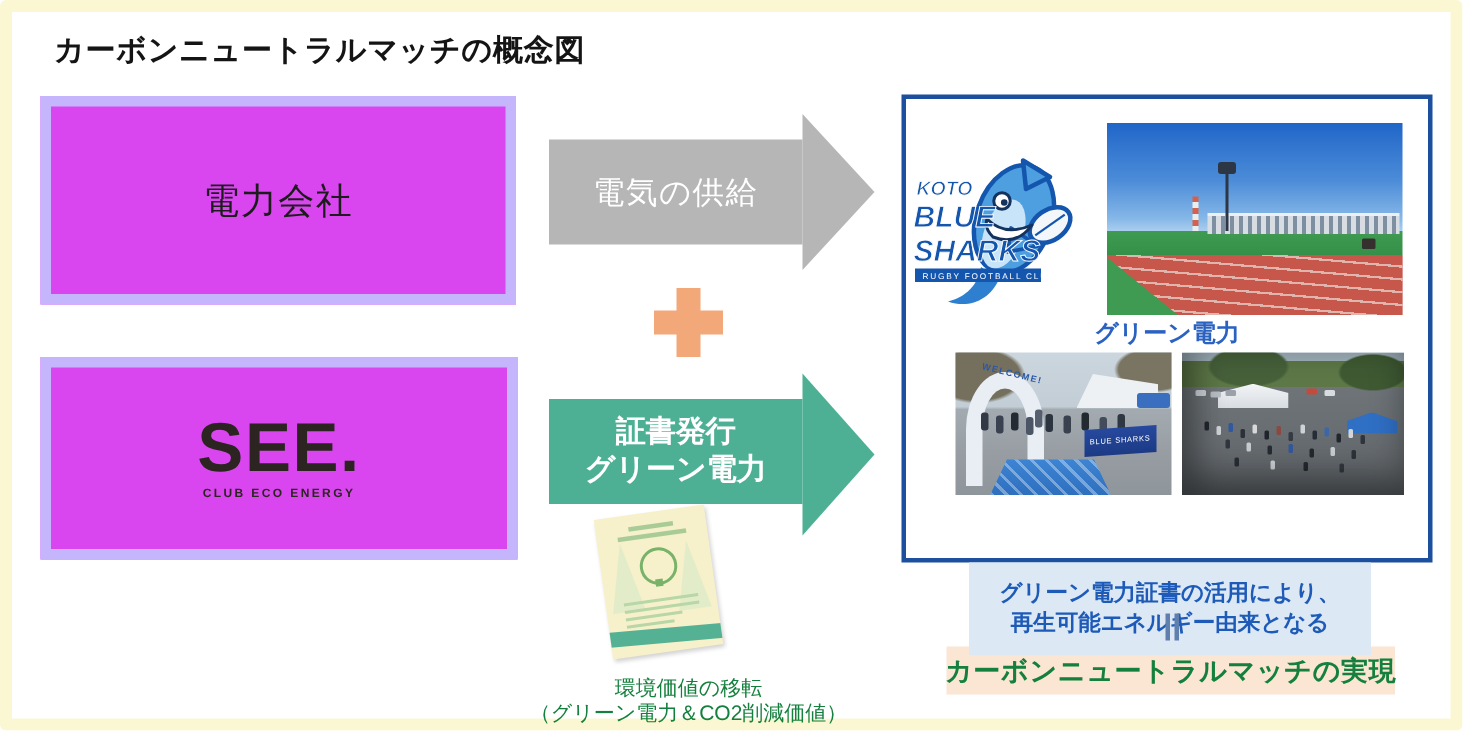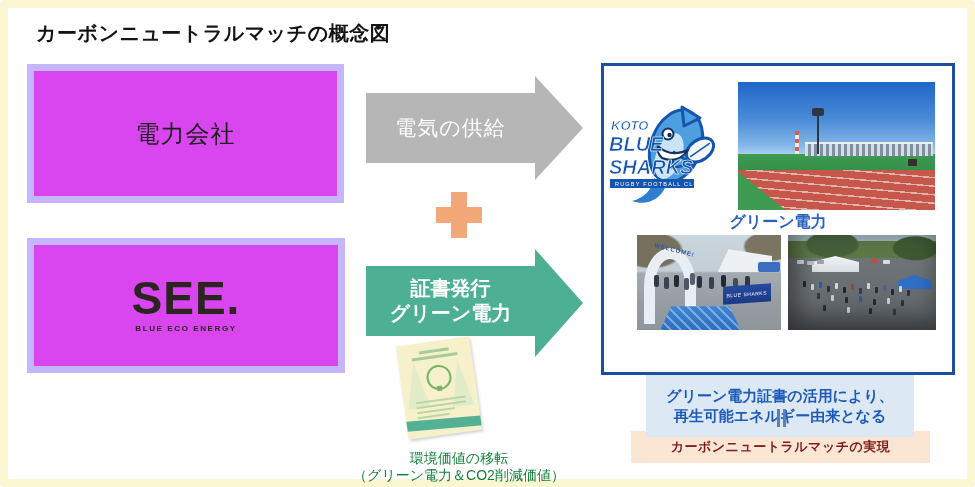--- a/index.html
+++ b/index.html
@@ -78,39 +78,39 @@
   #aer-crowd{position:absolute;left:10%;top:48%;width:3px;height:6px;background:#22272d;border-radius:1px;box-shadow:
     8px 3px 0 #cdd2d6,16px 1px 0 #31589e,24px 5px 0 #2a3139,32px 2px 0 #d8d8d8,40px 6px 0 #1f252b,48px 3px 0 #8a4a42,56px 7px 0 #343b43,64px 2px 0 #cfd3d7,72px 6px 0 #262d34,80px 4px 0 #3b66a8,88px 8px 0 #21272d,96px 5px 0 #d2d6da,104px 9px 0 #2e353d,14px 12px 0 #30373f,28px 14px 0 #c8cdd1,42px 16px 0 #262c33,56px 15px 0 #33589c,70px 18px 0 #23292f,84px 17px 0 #caced2,98px 19px 0 #2b323a,20px 24px 0 #272e35,44px 26px 0 #d0d4d8,66px 27px 0 #242a31,90px 28px 0 #32393f;}
   #photo-aerial:after{content:"";position:absolute;left:0;top:0;right:0;bottom:0;box-shadow:inset 0 -14px 22px rgba(0,0,0,.35),inset 14px 0 18px rgba(0,0,0,.2);}
   
   #info-box{left:638px;top:335px;width:268px;height:62px;background:#dce9f5;z-index:5;display:flex;flex-direction:column;align-items:center;justify-content:center;margin-top:32px;}
   #info-box span{font-size:15px;font-weight:bold;color:#1e5ab8;line-height:20px;white-space:nowrap;}
   #equals{left:767px;top:401px;width:13px;height:18px;z-index:5;}
   #equals i{position:absolute;top:0;bottom:0;width:3px;background:#5f7fae;}
   #equals i:first-child{left:2px;} #equals i:last-child{left:8px;}
   #result-box{left:623px;top:423px;width:299px;height:32px;background:#fbe6d4;display:flex;align-items:center;justify-content:center;}
-  #result-box span{font-size:13px;font-weight:bold;color:#7f1d1d;letter-spacing:.5px;white-space:nowrap;}
+  #result-box span{font-size:18px;font-weight:bold;color:#15803d;letter-spacing:.5px;white-space:nowrap;}
   svg text{font-family:"Liberation Sans","DejaVu Sans",sans-serif;}
 </style>
 </head>
 <body>
 
 <div id="frame">
   <div id="canvas">
 
     <div class="abs" id="title">カーボンニュートラルマッチの概念図</div>
 
     <div class="abs teal-box" id="box-power">
       <span class="lbl">電力会社</span>
     </div>
 
     <div class="abs teal-box" id="box-see">
       <span class="see-wrap">
         <span class="see-logo" style="display:block">SEE.</span>
-        <span class="see-sub" style="display:block">BLUE ECO ENERGY</span>
+        <span class="see-sub" style="display:block">CLUB ECO ENERGY</span>
       </span>
     </div>
 
     <div class="abs arrow-body" id="arrow-gray-body">
       <span>電気の供給</span>
     </div>
     <div class="abs" id="arrow-gray-head"></div>
 
     <div class="abs" id="plus"></div>
 

